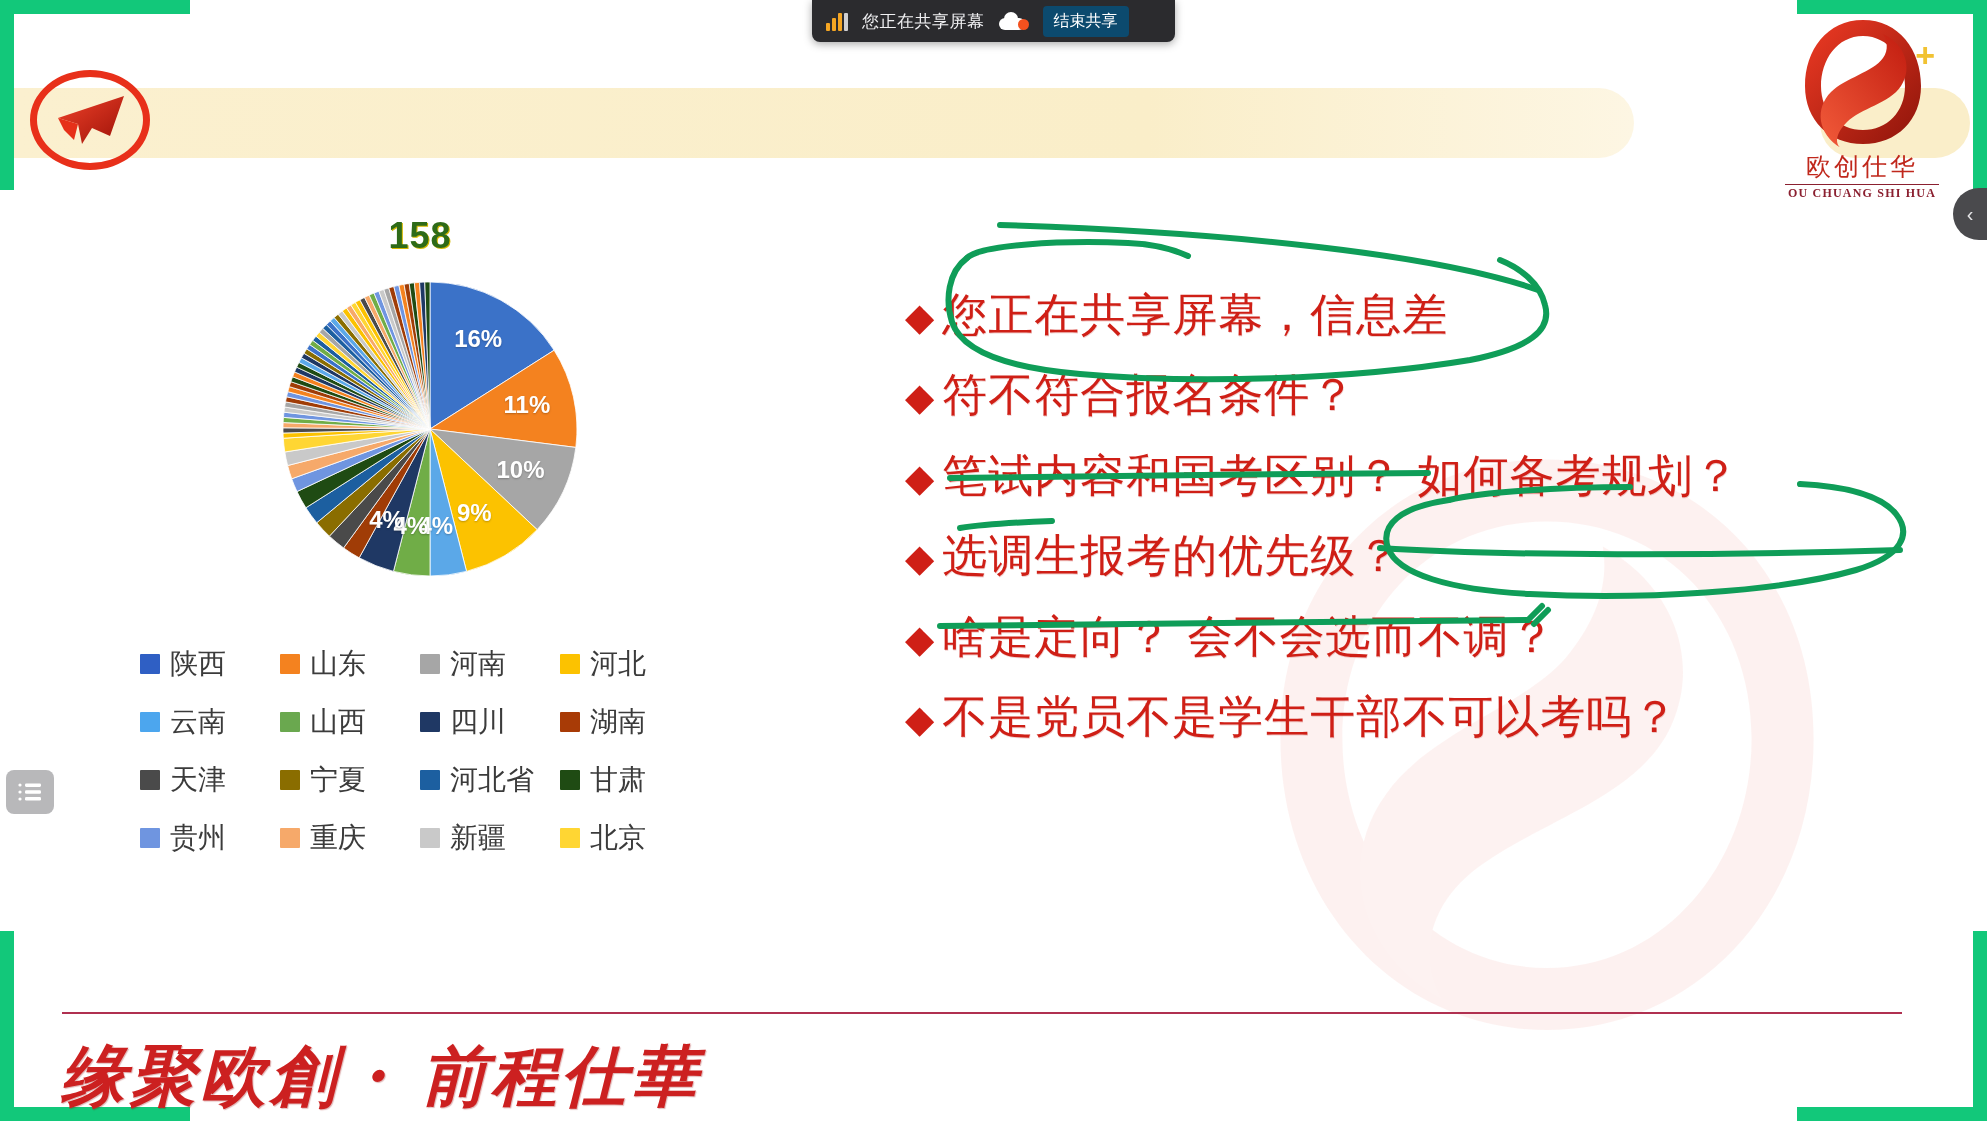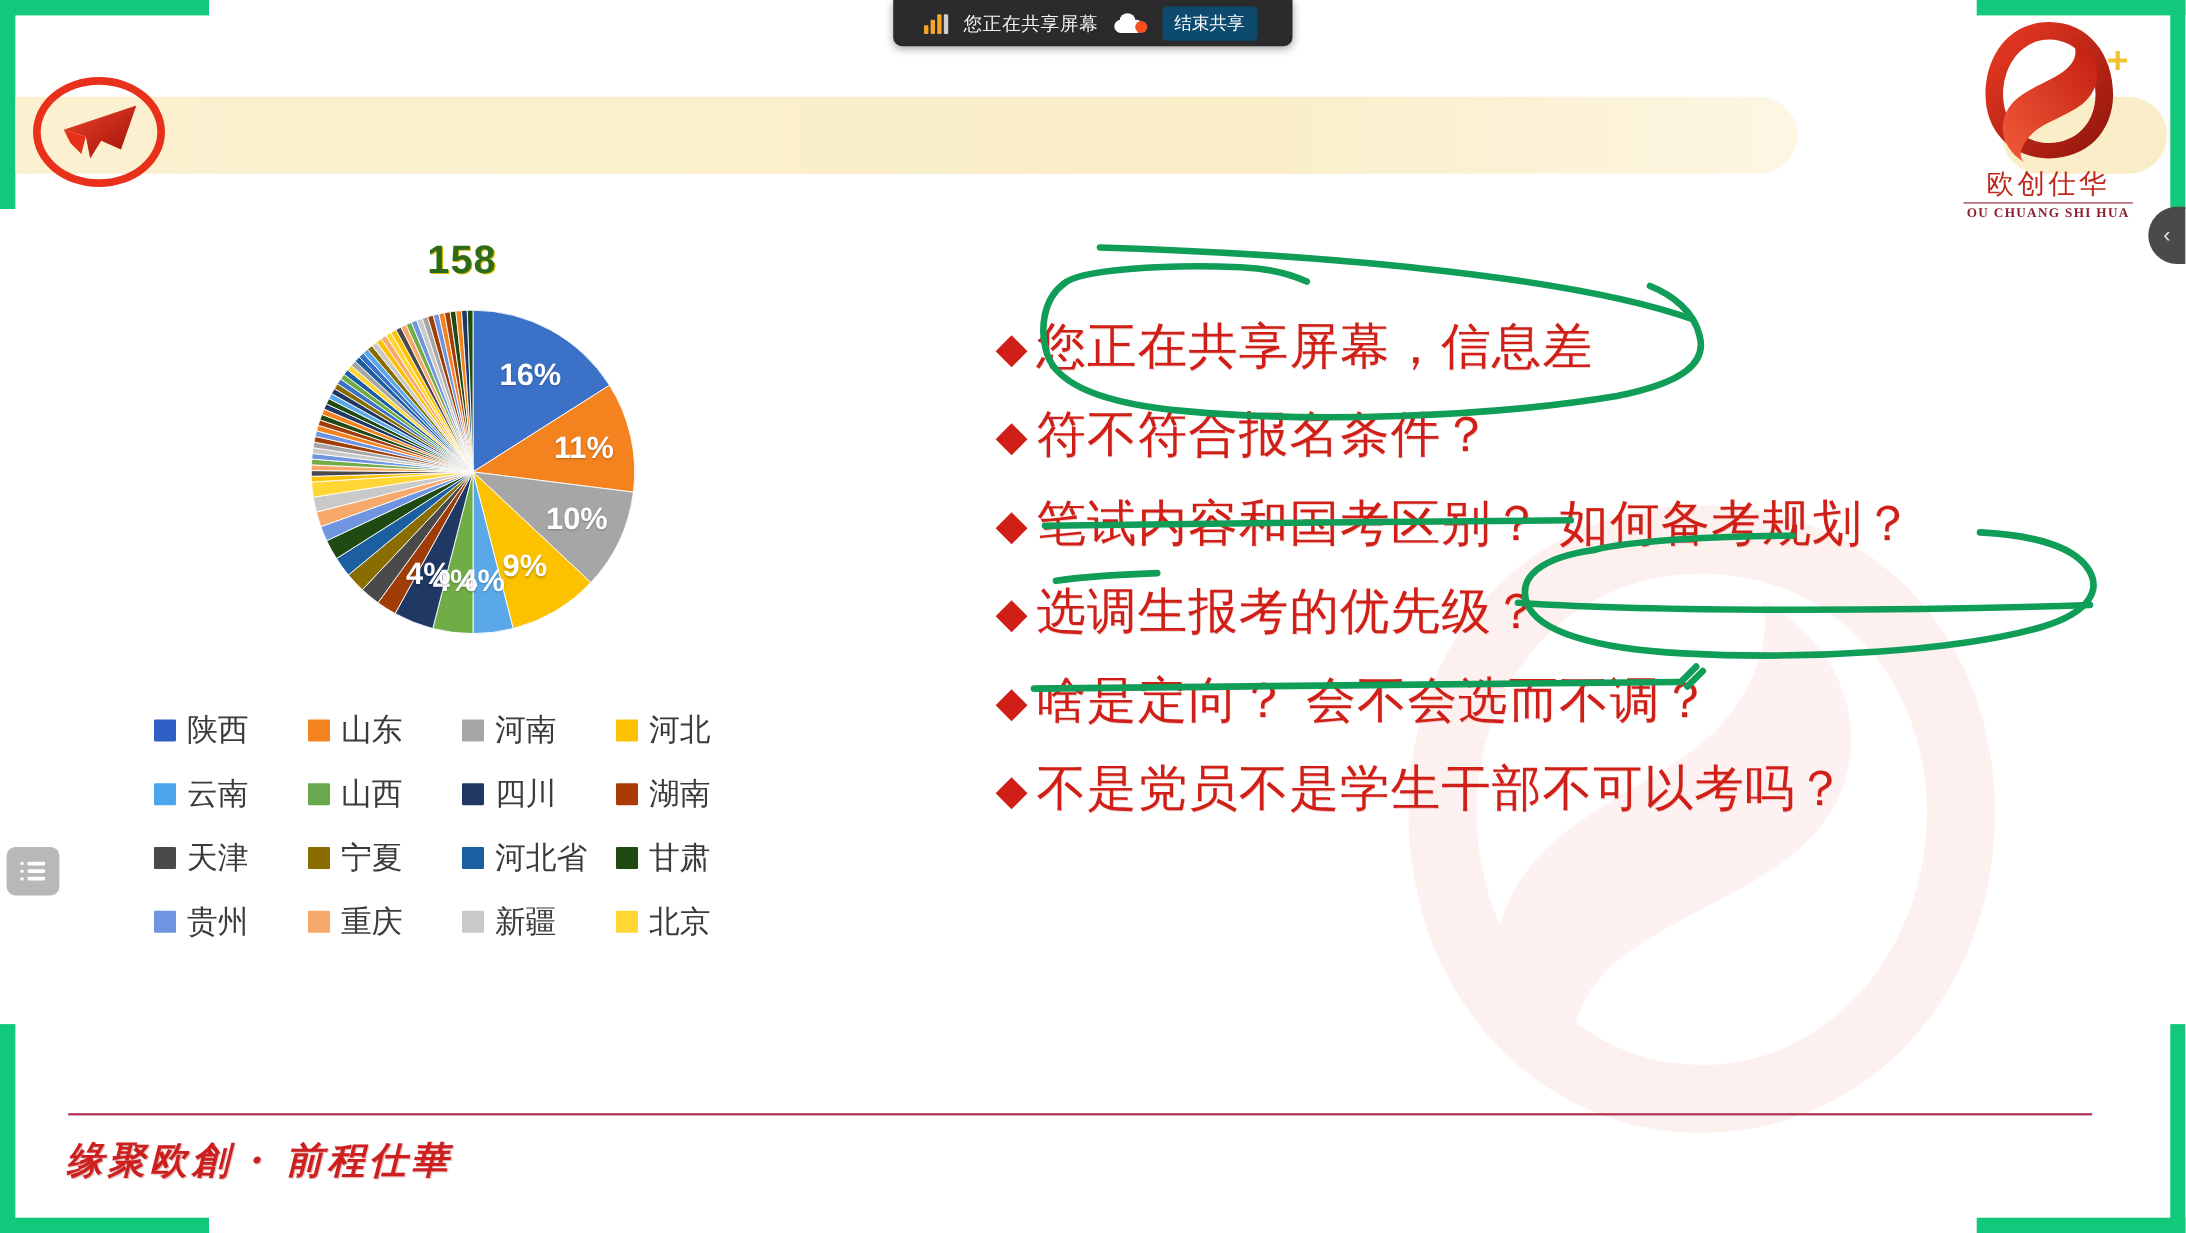--- a/index.html
+++ b/index.html
@@ -45,21 +45,21 @@
     background:#12c87a;
   }
 
   
   .share-bar {
     position:absolute; left:812px; top:0px;
     height:42px; width:363px;
     background:#2b2b2e;
     border-radius:0 0 8px 8px;
     display:flex; align-items:center; gap:14px;
-    padding:0 28px;
+    padding:0 14px;
     z-index:60;
     box-shadow:0 2px 8px rgba(0,0,0,.35);
   }
   .share-bars-icon { display:flex; align-items:flex-end; gap:2px; height:20px; }
   .share-bars-icon i { display:block; width:4px; background:#f5a623; border-radius:1px; }
   .share-bars-icon i:nth-child(1){height:8px;}
   .share-bars-icon i:nth-child(2){height:13px;}
   .share-bars-icon i:nth-child(3){height:18px;}
   .share-bars-icon i:nth-child(4){height:18px;background:#cfcfd2;}
   .share-text { color:#f0f0f2; font-size:17px; letter-spacing:.5px; white-space:nowrap; }
@@ -122,21 +122,21 @@
     position:absolute; right:130px; bottom:60px; width:620px; height:620px;
     opacity:.13; pointer-events:none; z-index:0;
   }
 
   
   .chart-panel { position:absolute; left:150px; top:215px; width:600px; height:650px; z-index:5;}
   .chart-title { text-align:center; width:420px; font-size:36px; font-weight:700;
                  color:#2e6b18; letter-spacing:1px; margin-left:60px;
                  text-shadow:1px 1px 0 #d4b800;}
   .pie-holder { position:relative; width:300px; height:300px; margin:22px auto 0 130px;}
-  .slice-label { position:absolute; color:#fff; font-weight:700; font-size:28px;
+  .slice-label { position:absolute; color:#fff; font-weight:700; font-size:24px;
                  text-shadow:0 1px 2px rgba(0,0,0,.25); pointer-events:none;}
 
   
   .legend { position:absolute; left:140px; top:645px; width:540px;
             display:grid; grid-template-columns:repeat(4,1fr); row-gap:24px; column-gap:0px; z-index:6;gap:20px;}
   .legend-item { display:flex; align-items:center; gap:10px; font-size:28px; color:#3b3b3b; white-space:nowrap;}
   .legend-swatch { width:20px; height:20px; flex:0 0 auto; border-radius:1px; }
 
   
   .bullets { position:absolute; left:905px; top:290px; width:1060px; z-index:6;}
@@ -146,21 +146,21 @@
                  font-family:"DejaVu Serif","Liberation Serif",serif; font-weight:400;
                  text-shadow:0.5px 0.5px 0 rgba(180,20,15,.2); }
 
   
   .ink { position:absolute; left:0; top:0; width:1987px; height:1121px; pointer-events:none; z-index:20;}
 
   
   .footer-rule { position:absolute; left:62px; top:1012px; width:1840px; height:2px; background:#b03050; z-index:5;}
   .footer-slogan {
     position:absolute; left:60px; top:1032px;
-    font-size:34px; color:#cc2020; letter-spacing:4px;
+    font-size:66px; color:#cc2020; letter-spacing:4px;
     font-family:"DejaVu Serif","Liberation Serif",serif; font-weight:700;
     font-style:italic; z-index:6;
     text-shadow:1px 1px 1px rgba(150,10,10,.3);
   }
 
   
   .list-toggle {
     position:absolute; left:6px; top:770px; width:48px; height:44px;
     background:#b8b8ba; border-radius:8px;
     display:flex; align-items:center; justify-content:center; z-index:50; cursor:pointer;

